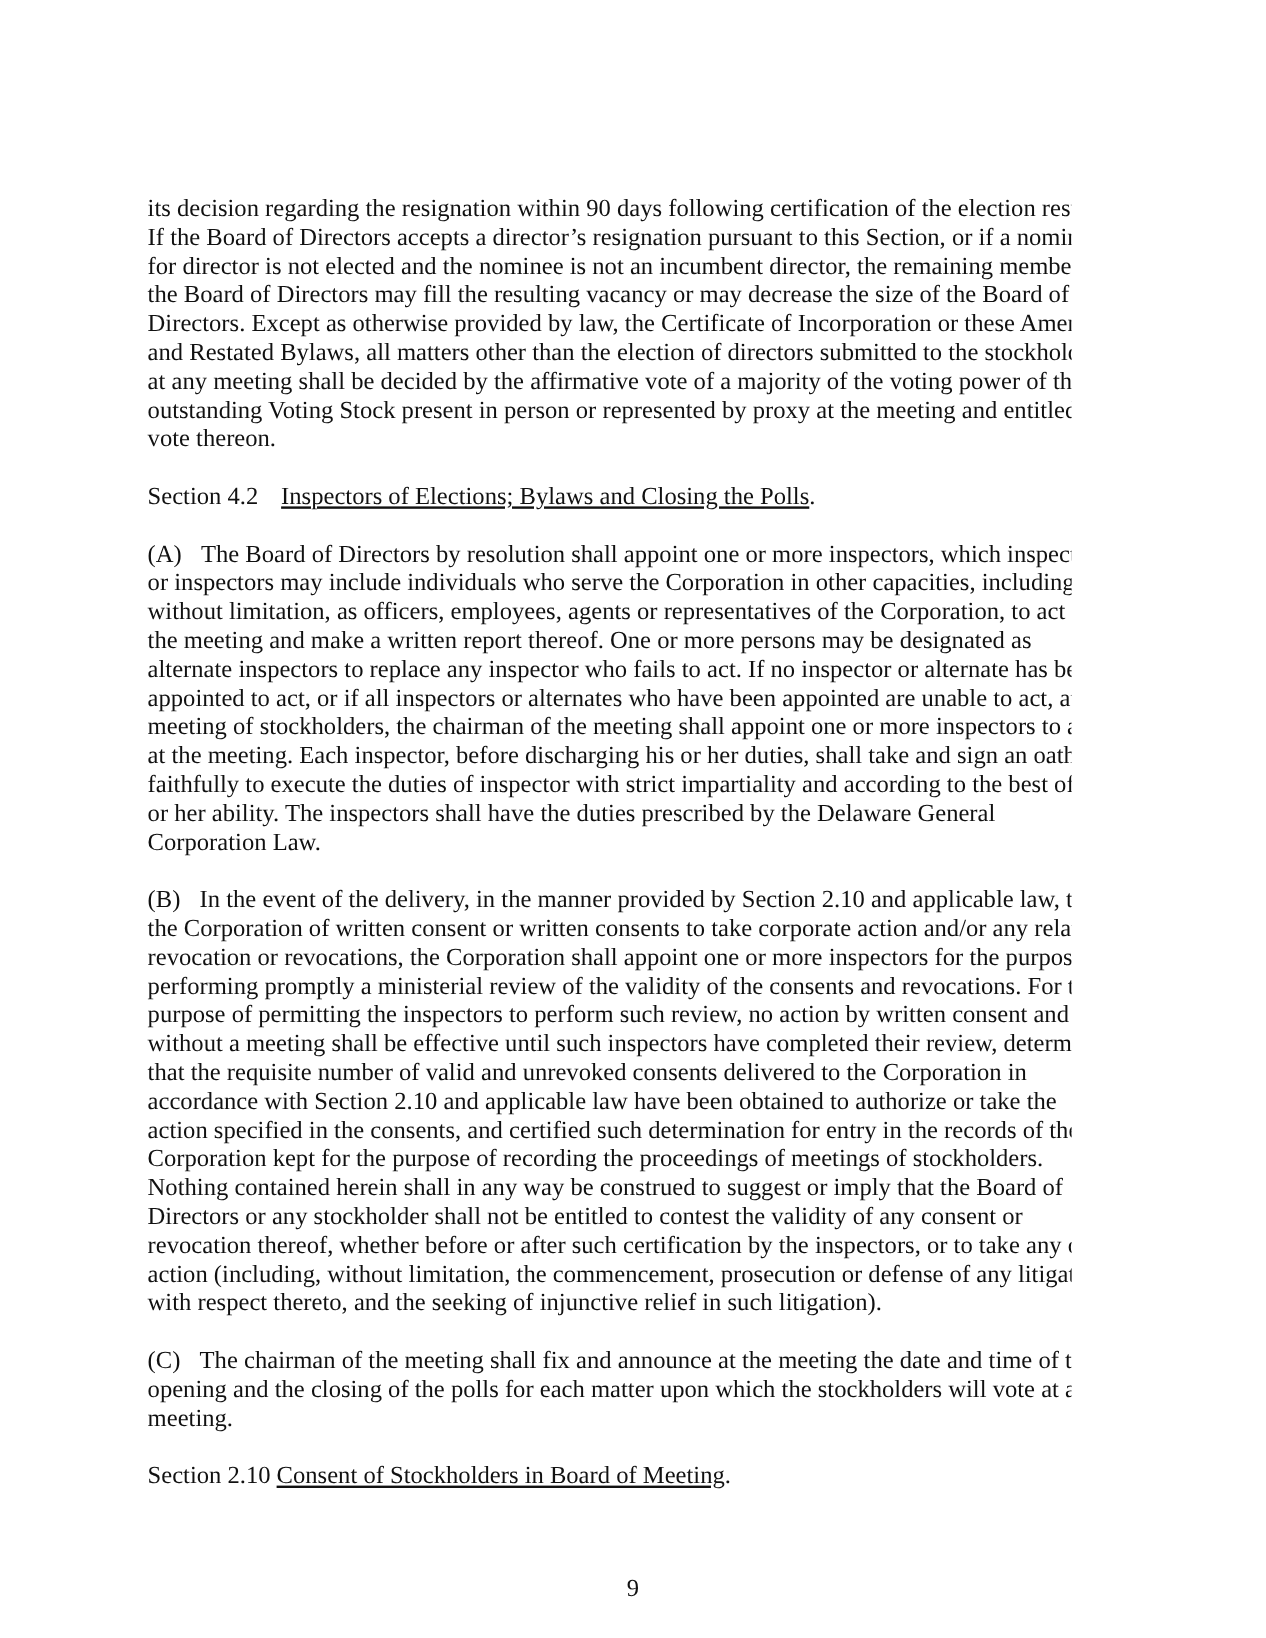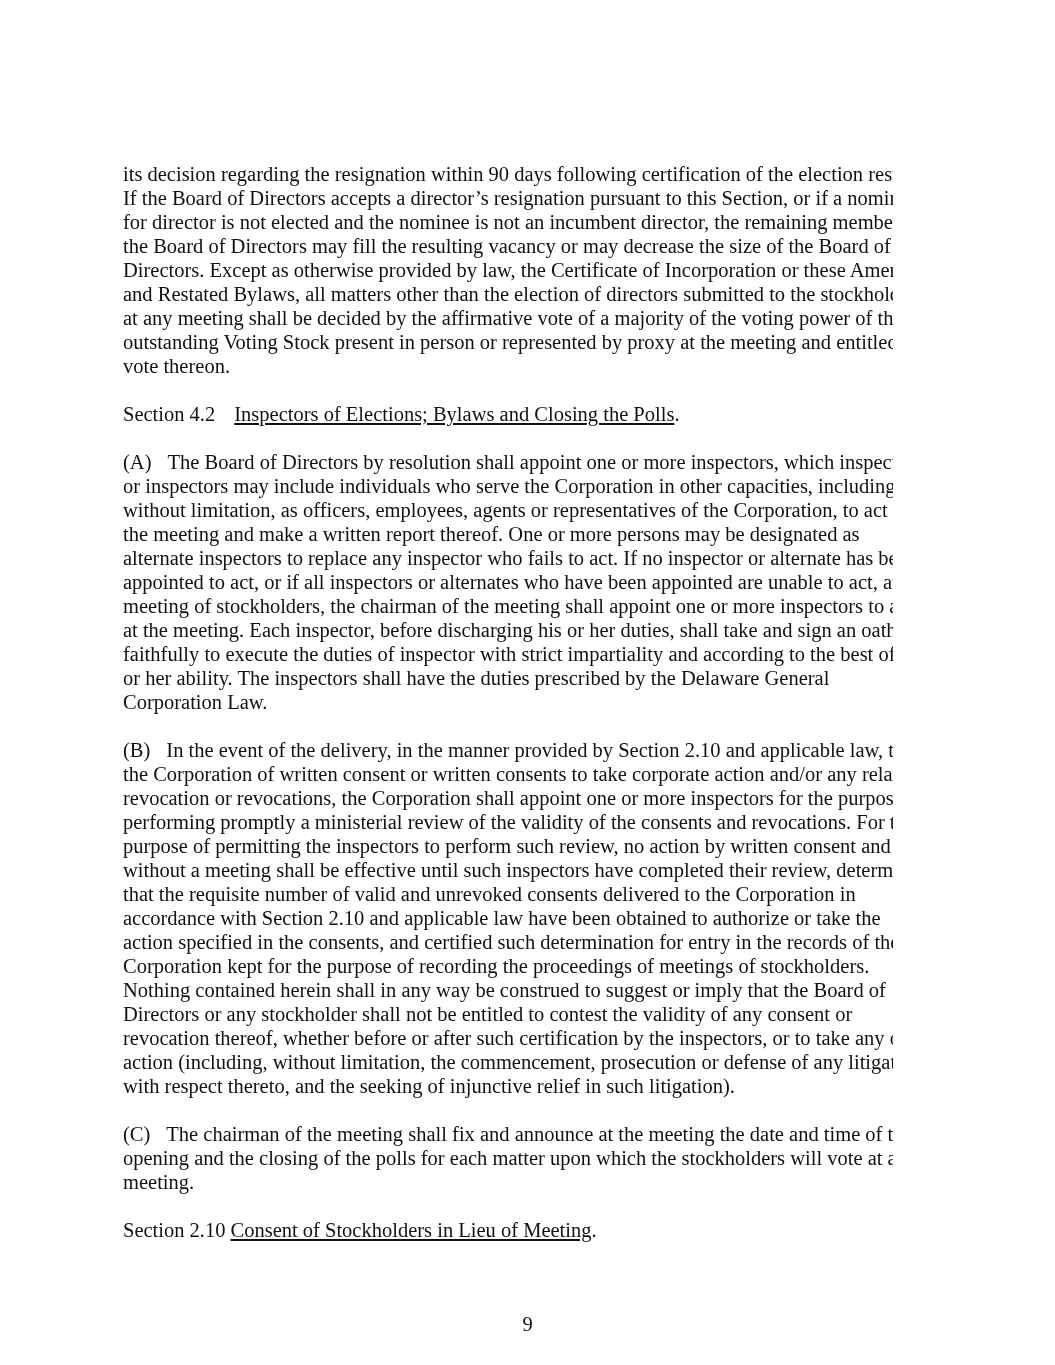--- a/index.html
+++ b/index.html
@@ -63,18 +63,18 @@
     <p class="para">its decision regarding the resignation within 90 days following certification of the election results. If the Board of Directors accepts a director’s resignation pursuant to this Section, or if a nominee for director is not elected and the nominee is not an incumbent director, the remaining members of the Board of Directors may fill the resulting vacancy or may decrease the size of the Board of Directors. Except as otherwise provided by law, the Certificate of Incorporation or these Amended and Restated Bylaws, all matters other than the election of directors submitted to the stockholders at any meeting shall be decided by the affirmative vote of a majority of the voting power of the outstanding Voting Stock present in person or represented by proxy at the meeting and entitled to vote thereon.</p>
 
     <p class="heading"><span class="prefix-tab">Section 4.2</span><span class="underlined">Inspectors of Elections; Bylaws and Closing the Polls</span><span>.</span></p>
 
     <p class="para"><span class="plabel">(A)</span><span>The Board of Directors by resolution shall appoint one or more inspectors, which inspector or inspectors may include individuals who serve the Corporation in other capacities, including, without limitation, as officers, employees, agents or representatives of the Corporation, to act at the meeting and make a written report thereof. One or more persons may be designated as alternate inspectors to replace any inspector who fails to act. If no inspector or alternate has been appointed to act, or if all inspectors or alternates who have been appointed are unable to act, at a meeting of stockholders, the chairman of the meeting shall appoint one or more inspectors to act at the meeting. Each inspector, before discharging his or her duties, shall take and sign an oath faithfully to execute the duties of inspector with strict impartiality and according to the best of his or her ability. The inspectors shall have the duties prescribed by the Delaware General Corporation Law.</span></p>
 
     <p class="para"><span class="plabel">(B)</span><span>In the event of the delivery, in the manner provided by Section 2.10 and applicable law, to the Corporation of written consent or written consents to take corporate action and/or any related revocation or revocations, the Corporation shall appoint one or more inspectors for the purpose of performing promptly a ministerial review of the validity of the consents and revocations. For the purpose of permitting the inspectors to perform such review, no action by written consent and without a meeting shall be effective until such inspectors have completed their review, determined that the requisite number of valid and unrevoked consents delivered to the Corporation in accordance with Section 2.10 and applicable law have been obtained to authorize or take the action specified in the consents, and certified such determination for entry in the records of the Corporation kept for the purpose of recording the proceedings of meetings of stockholders. Nothing contained herein shall in any way be construed to suggest or imply that the Board of Directors or any stockholder shall not be entitled to contest the validity of any consent or revocation thereof, whether before or after such certification by the inspectors, or to take any other action (including, without limitation, the commencement, prosecution or defense of any litigation with respect thereto, and the seeking of injunctive relief in such litigation).</span></p>
 
     <p class="para"><span class="plabel">(C)</span><span>The chairman of the meeting shall fix and announce at the meeting the date and time of the opening and the closing of the polls for each matter upon which the stockholders will vote at a meeting.</span></p>
 
-    <p class="heading"><span class="prefix-space">Section 2.10</span><span class="underlined">Consent of Stockholders in Lieu of Meeting</span><span>.</span></p>
+    <p class="heading"><span class="prefix-space">Section 2.10</span><span class="underlined">Consent of Stockholders in Board of Meeting</span><span>.</span></p>
 
   </div>
 
   <div class="page-number">9</div>
 </div>
 
 </body></html>

